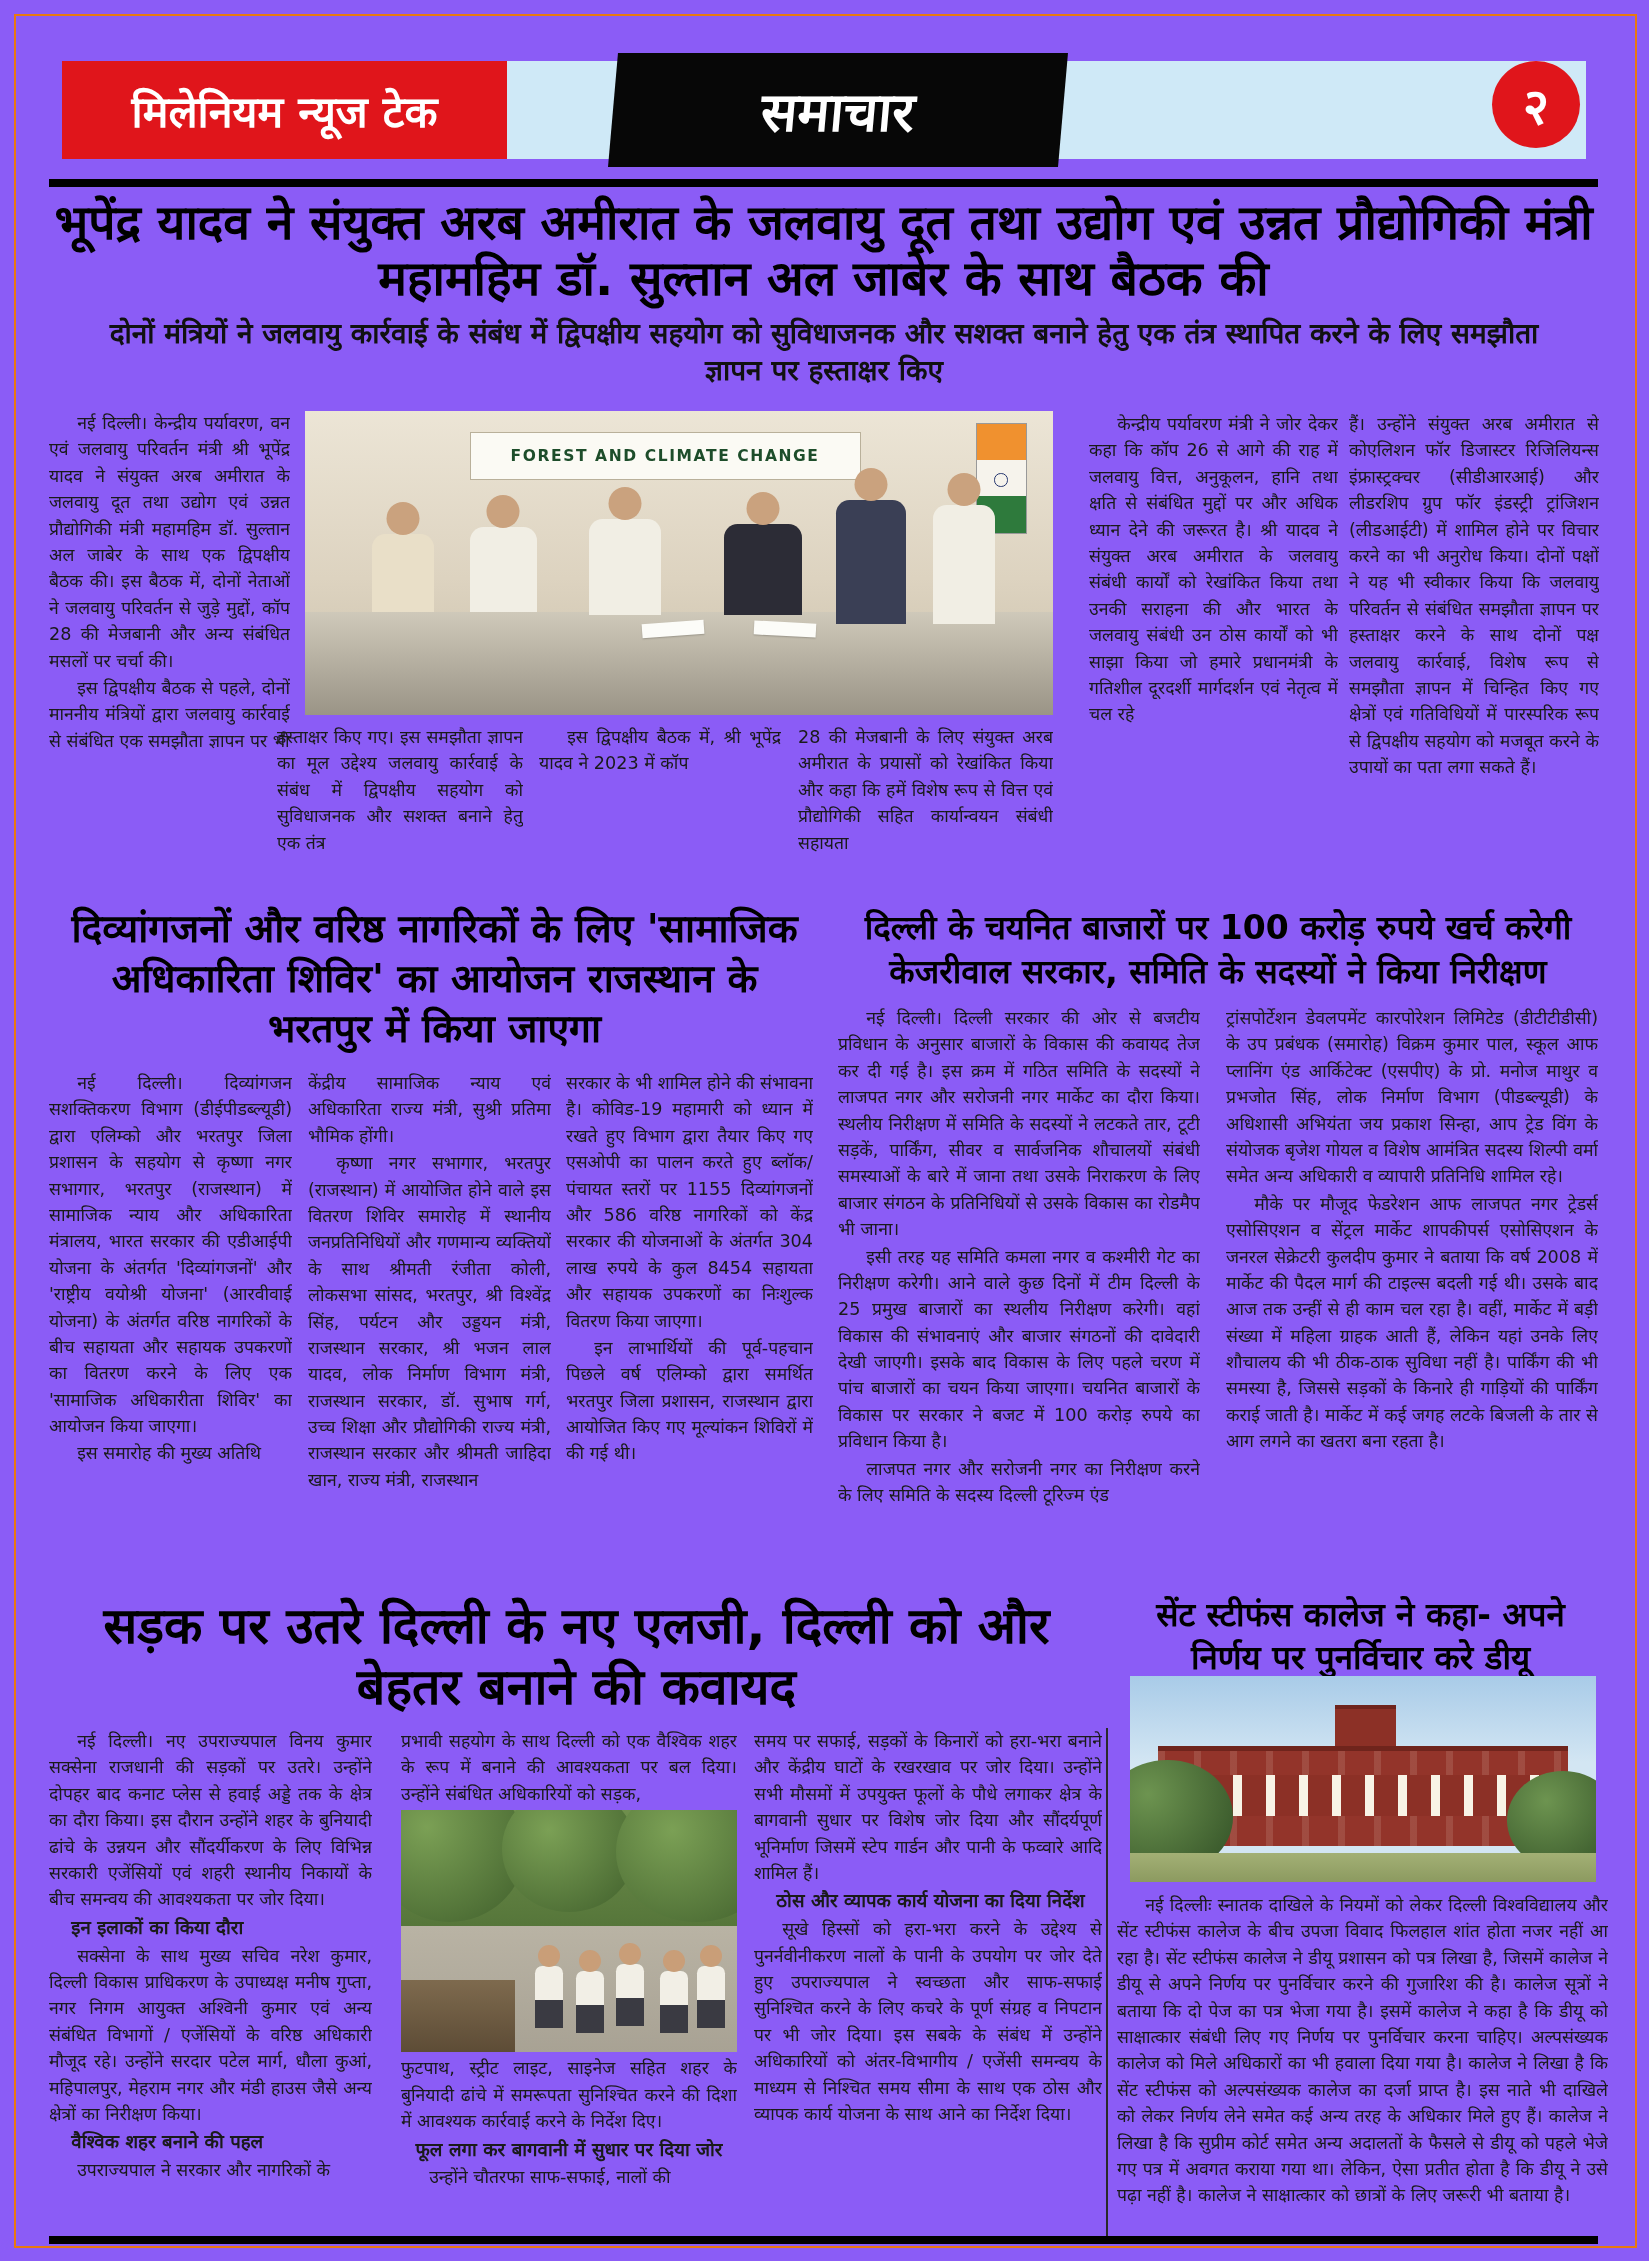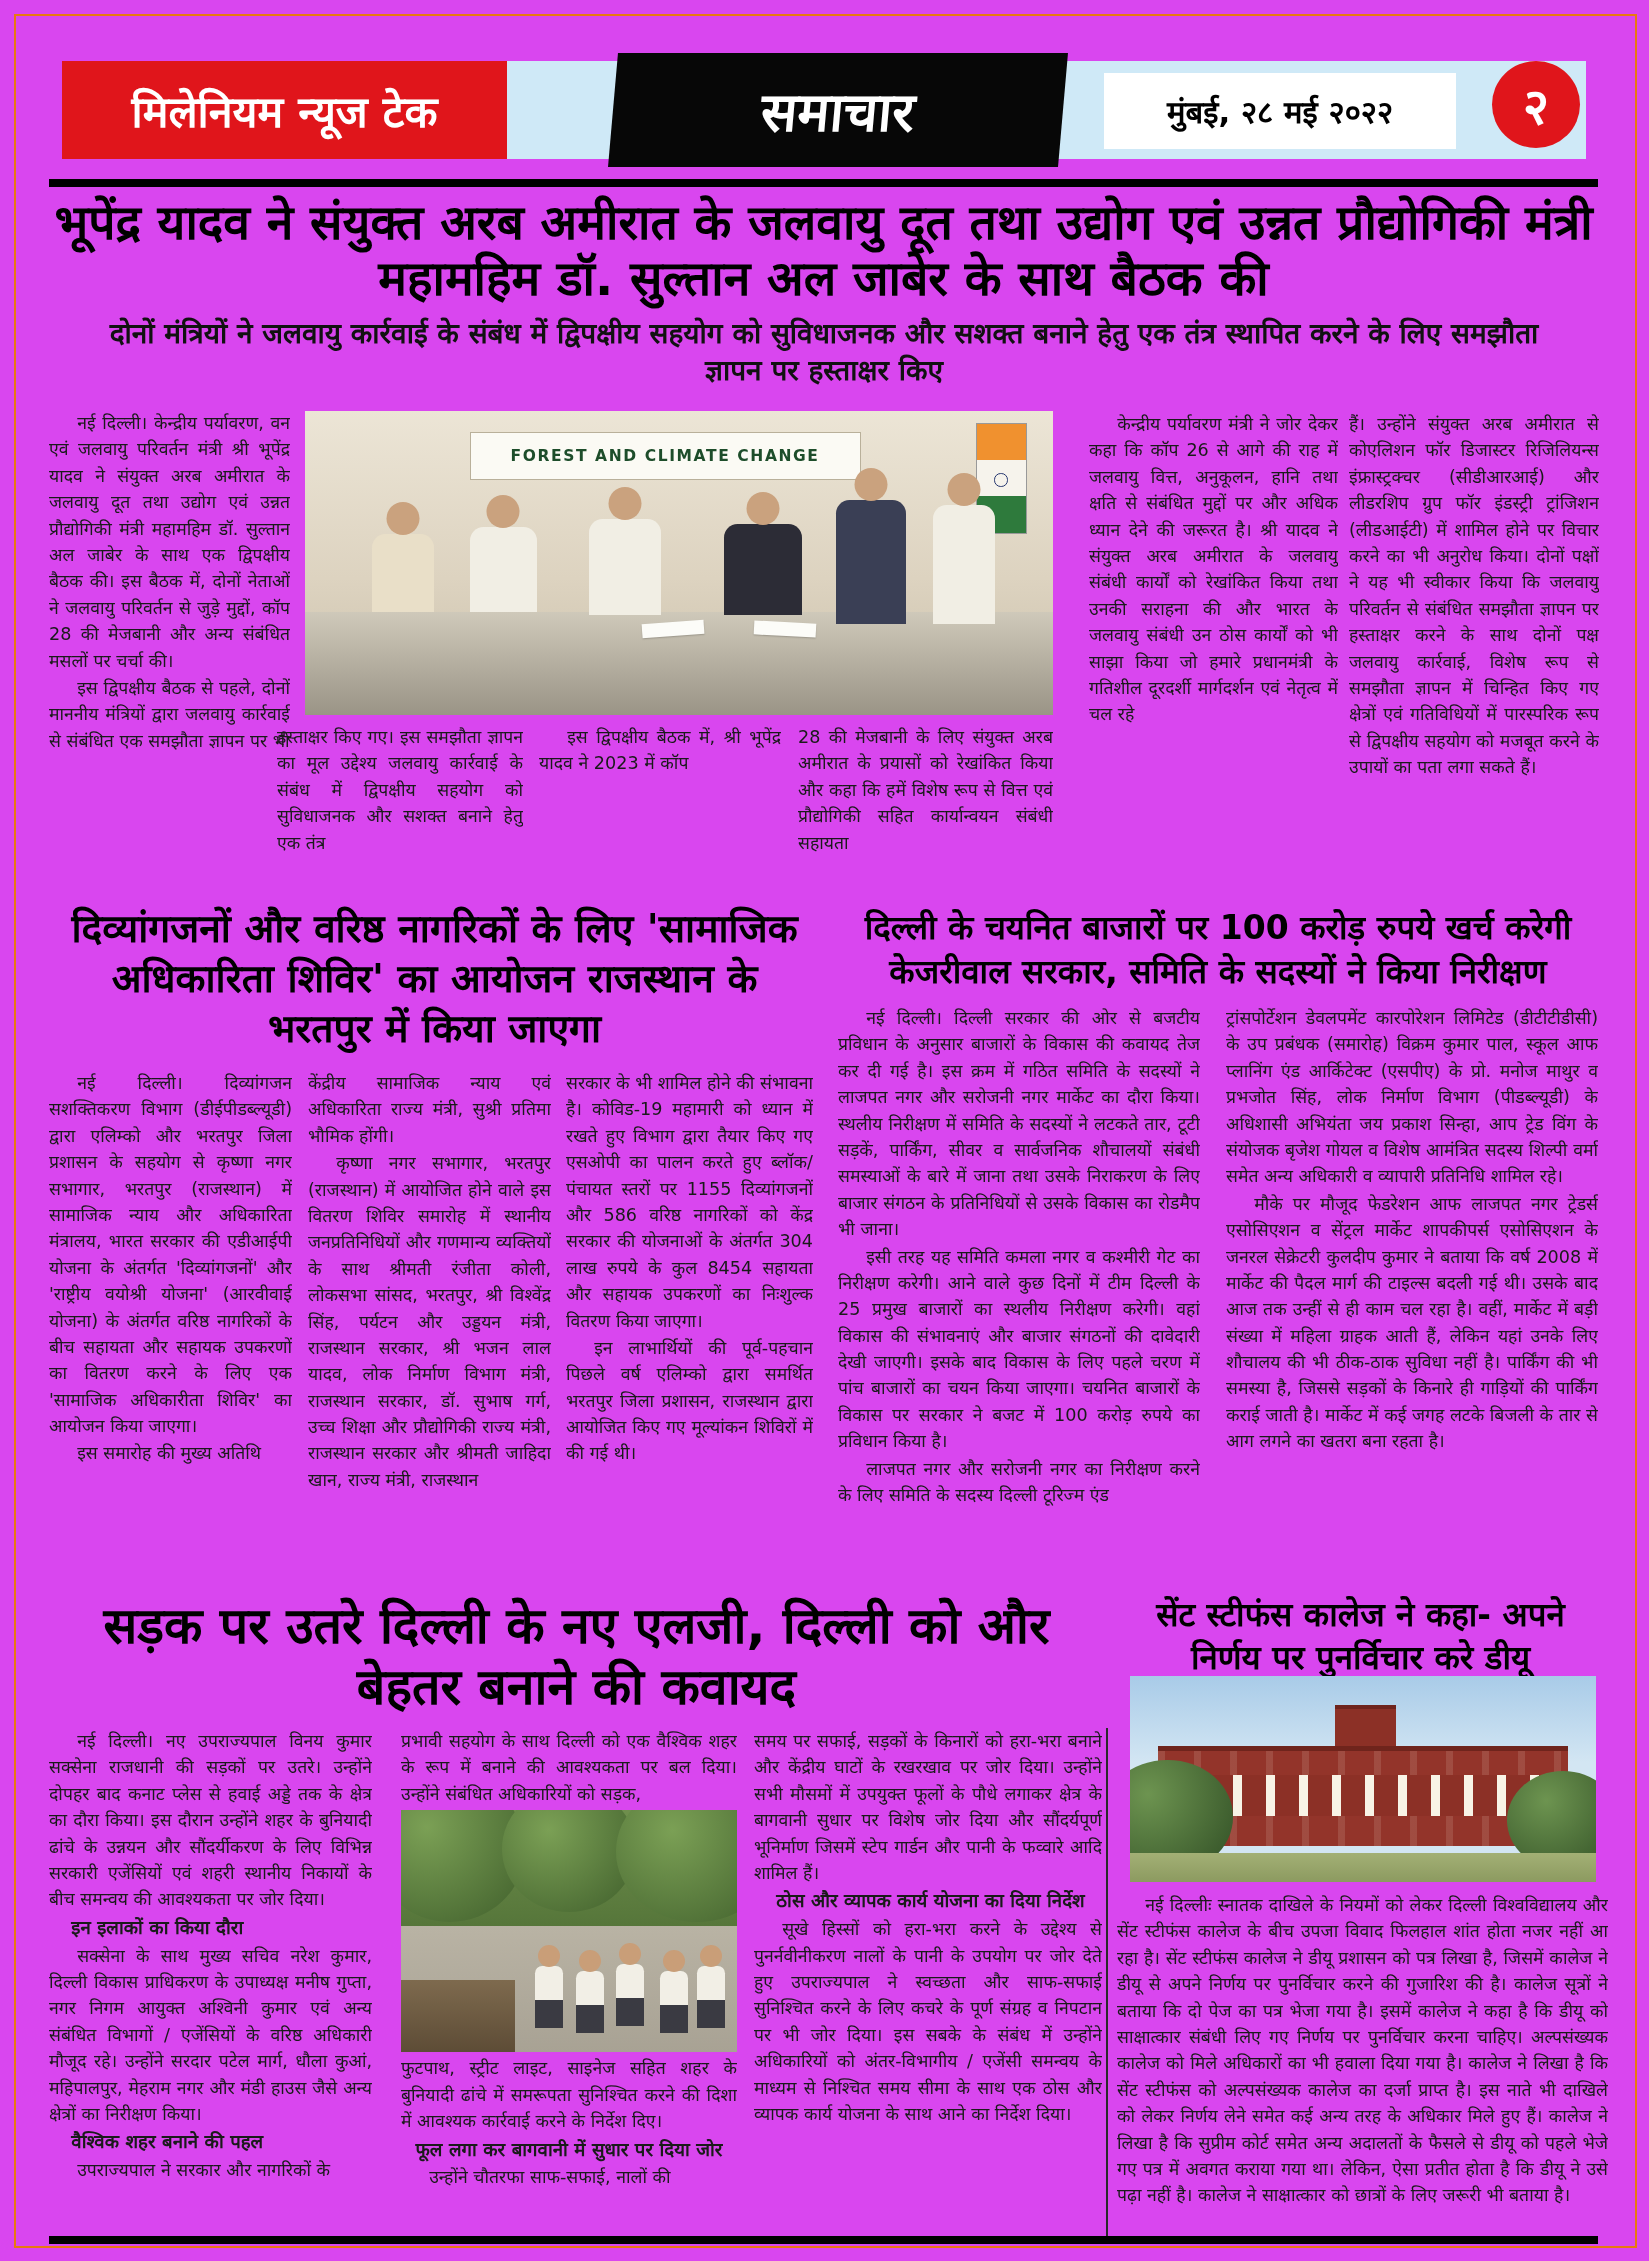--- a/index.html
+++ b/index.html
@@ -1,16 +1,16 @@
 <!DOCTYPE html>
 <html lang="hi" style="font-size:8.3px"><head>
 <meta charset="utf-8">
 <style>
   html,body{margin:0;padding:0;background:#777;}
-  .page{position:relative;width:1650px;height:2261px;background:#d946ef;overflow:hidden;
+  .page{position:relative;width:1650px;height:2261px;background:#8b5cf6;overflow:hidden;
         font-family:"DejaVu Sans",sans-serif;color:#1a1a1a;}
   .frame{position:absolute;inset:13.5px;border:2.6px solid #e8790f;pointer-events:none;}
   .abs{position:absolute;}
   .rule{background:#000;}
   
   .blueband{background:#cfe9f7;}
   .logo{background:#e0151b;color:#fff;font-weight:bold;display:flex;align-items:center;justify-content:center;}
   .samachar{background:#070707;color:#fff;font-weight:bold;display:flex;align-items:center;justify-content:center;transform:skewX(-5deg);}
   .datebox{background:#fff;color:#000;font-weight:bold;display:flex;align-items:center;justify-content:center;}
   .pgcircle{background:#e0151b;color:#fff;font-weight:bold;border-radius:50%;display:flex;align-items:center;justify-content:center;}
@@ -59,21 +59,20 @@
 </style>
 </head>
 <body>
 
 <div class="page">
   <div class="frame"></div>
 
   <div class="abs blueband" style="left:62px;top:61px;width:1524px;height:98px;"></div>
   <div class="abs logo" style="left:62px;top:61px;width:445px;height:98px;font-size:43px;">मिलेनियम न्यूज टेक</div>
   <div class="abs samachar" style="left:613px;top:53px;width:450px;height:114px;font-size:54px;">समाचार</div>
-  <div class="abs datebox" style="left:1104px;top:73px;width:352px;height:76px;font-size:31px;">मुंबई, २८ मई २०२२</div>
   <div class="abs pgcircle" style="left:1492px;top:61px;width:88px;height:87px;font-size:50px;">२</div>
   <div class="abs rule" style="left:49px;top:179px;width:1549px;height:8.3px;"></div>
 
   <div class="abs h" style="left:49px;top:195px;width:1549px;font-size:48px;line-height:1.16;">भूपेंद्र यादव ने संयुक्त अरब अमीरात के जलवायु दूत तथा उद्योग एवं उन्नत प्रौद्योगिकी मंत्री महामहिम डॉ. सुल्तान अल जाबेर के साथ बैठक की</div>
   <div class="abs h" style="left:78px;top:316px;width:1492px;font-size:28px;line-height:1.32;font-weight:bold;color:#111;">दोनों मंत्रियों ने जलवायु कार्रवाई के संबंध में द्विपक्षीय सहयोग को सुविधाजनक और सशक्त बनाने हेतु एक तंत्र स्थापित करने के लिए समझौता ज्ञापन पर हस्ताक्षर किए</div>
 
   <div class="abs col" style="left:49px;top:410px;width:241px;height:475px;">
 
   <p class="blk para">नई दिल्ली। केन्द्रीय पर्यावरण, वन एवं जलवायु परिवर्तन मंत्री श्री भूपेंद्र यादव ने संयुक्त अरब अमीरात के जलवायु दूत तथा उद्योग एवं उन्नत प्रौद्योगिकी मंत्री महामहिम डॉ. सुल्तान अल जाबेर के साथ एक द्विपक्षीय बैठक की। इस बैठक में, दोनों नेताओं ने जलवायु परिवर्तन से जुड़े मुद्दों, कॉप 28 की मेजबानी और अन्य संबंधित मसलों पर चर्चा की।</p>
       <p class="blk para">इस द्विपक्षीय बैठक से पहले, दोनों माननीय मंत्रियों द्वारा जलवायु कार्रवाई से संबंधित एक समझौता ज्ञापन पर भी</p>

